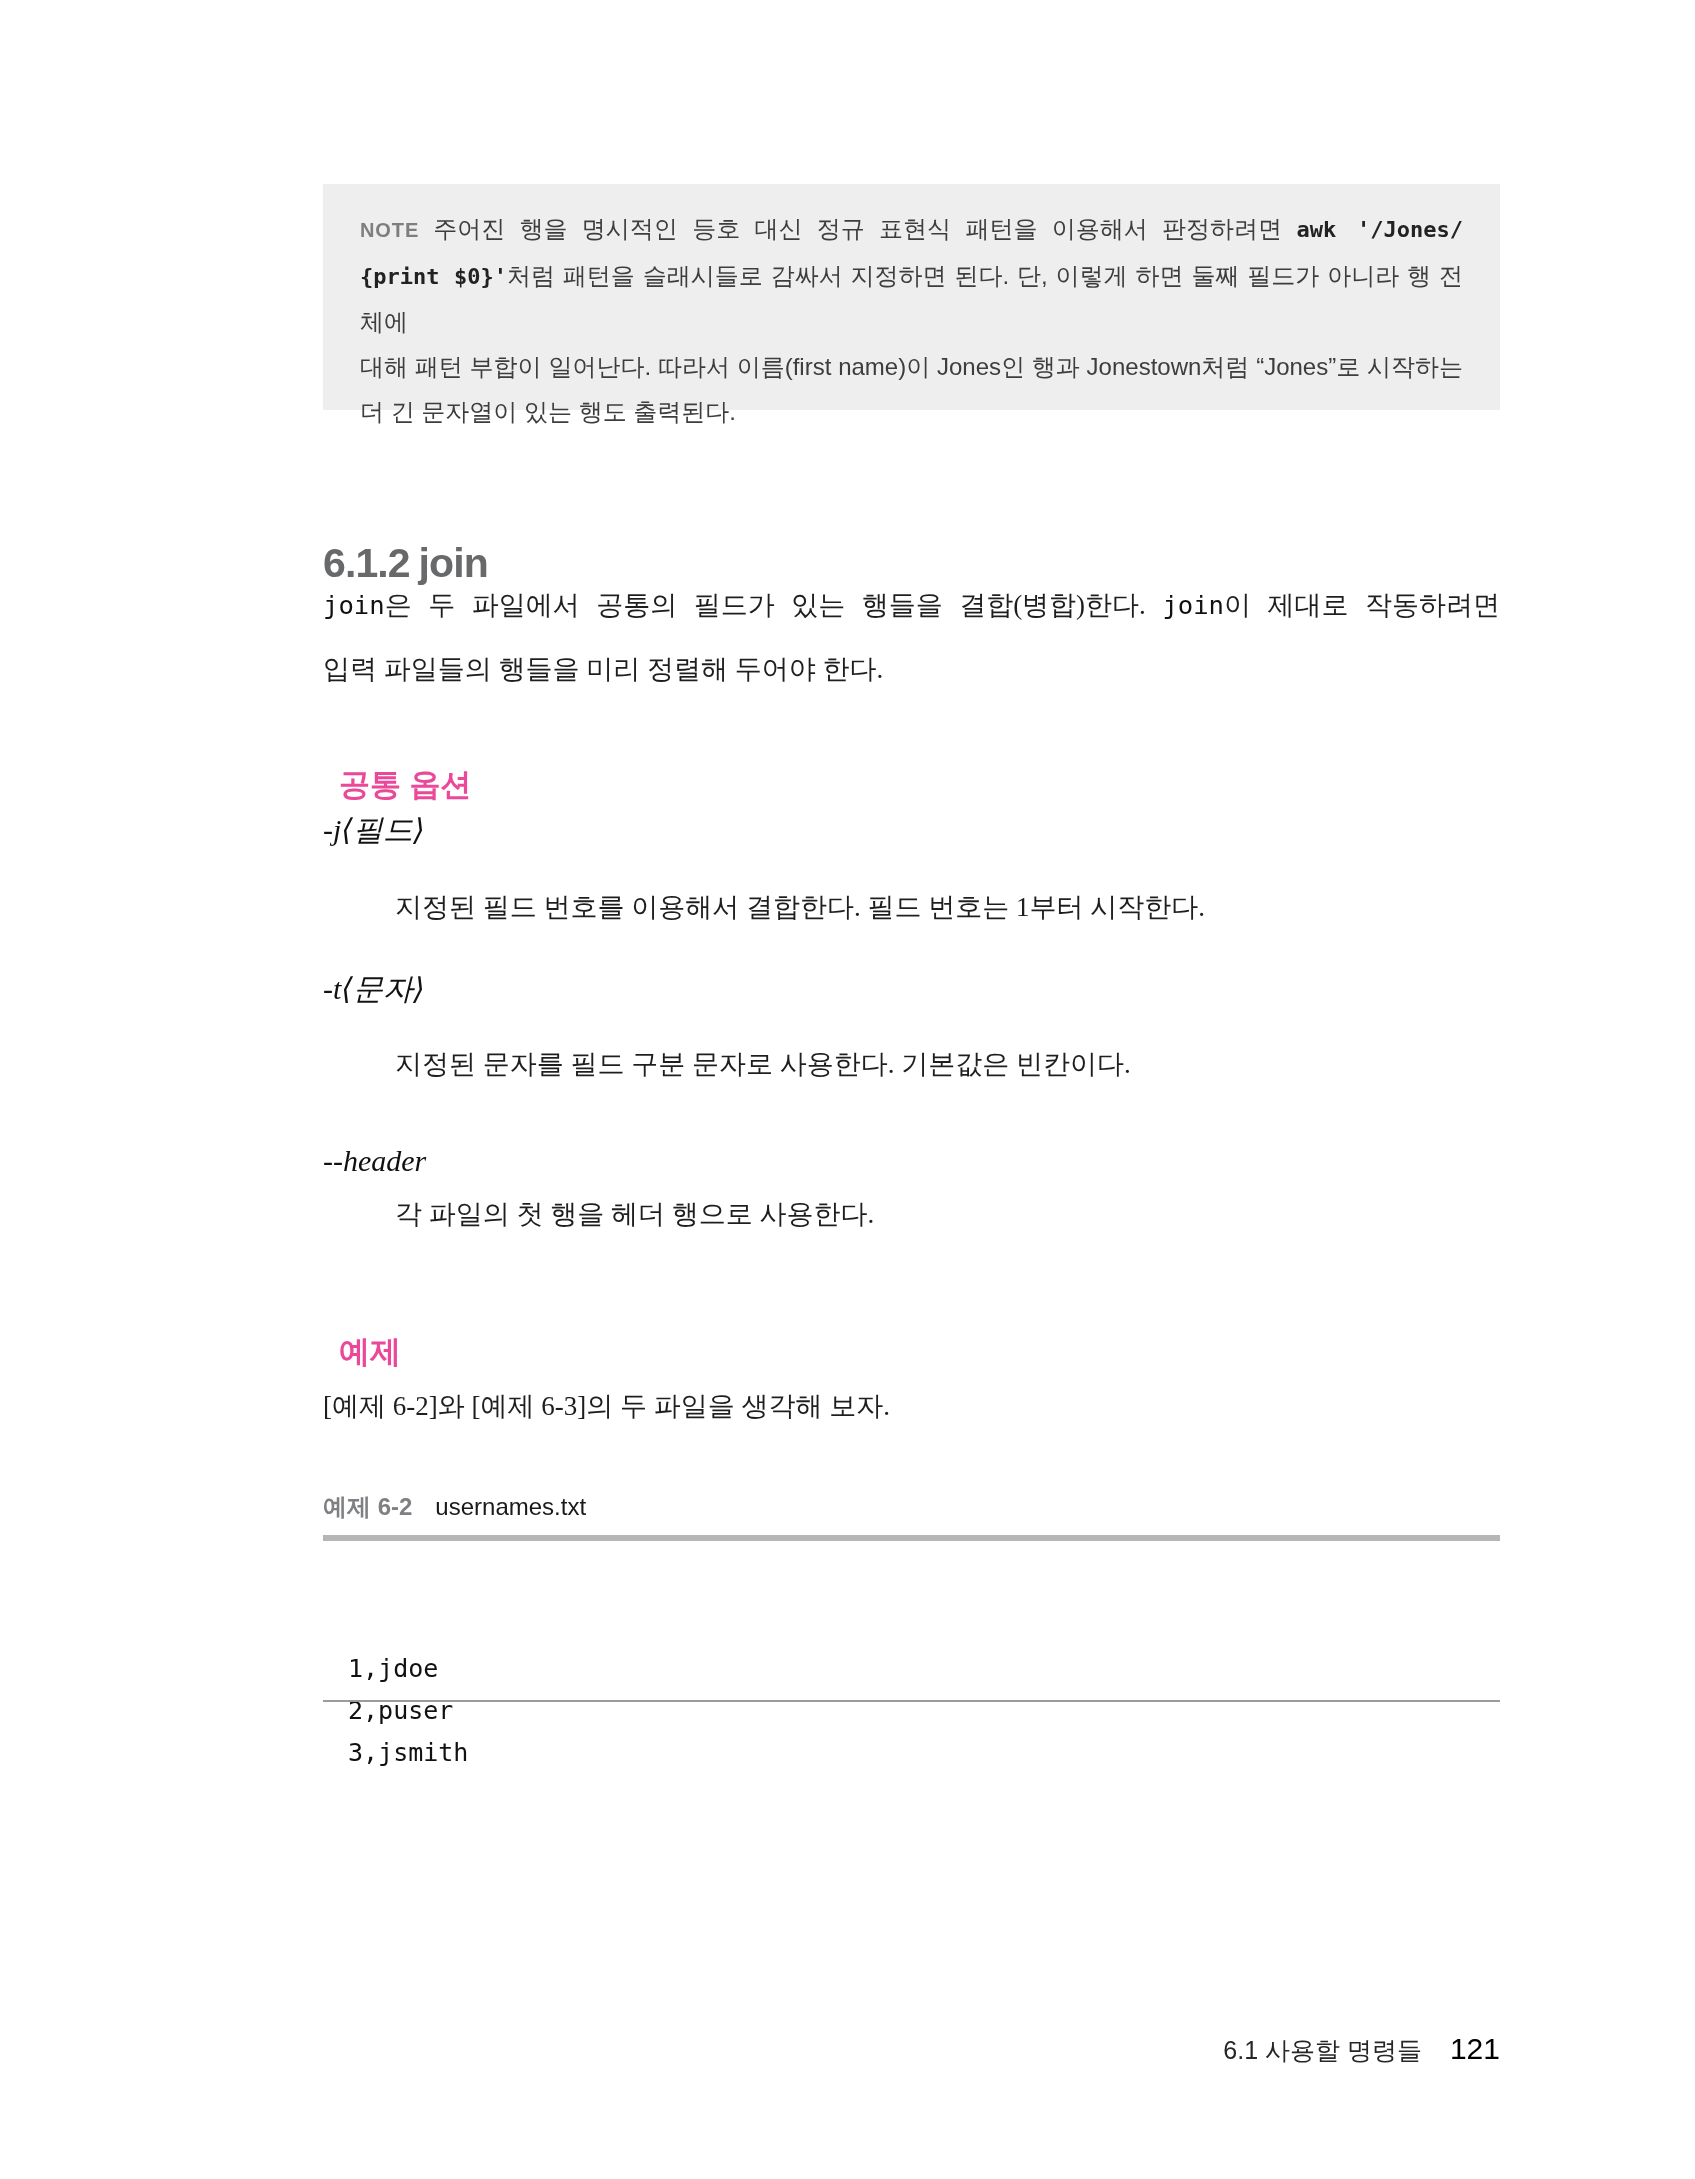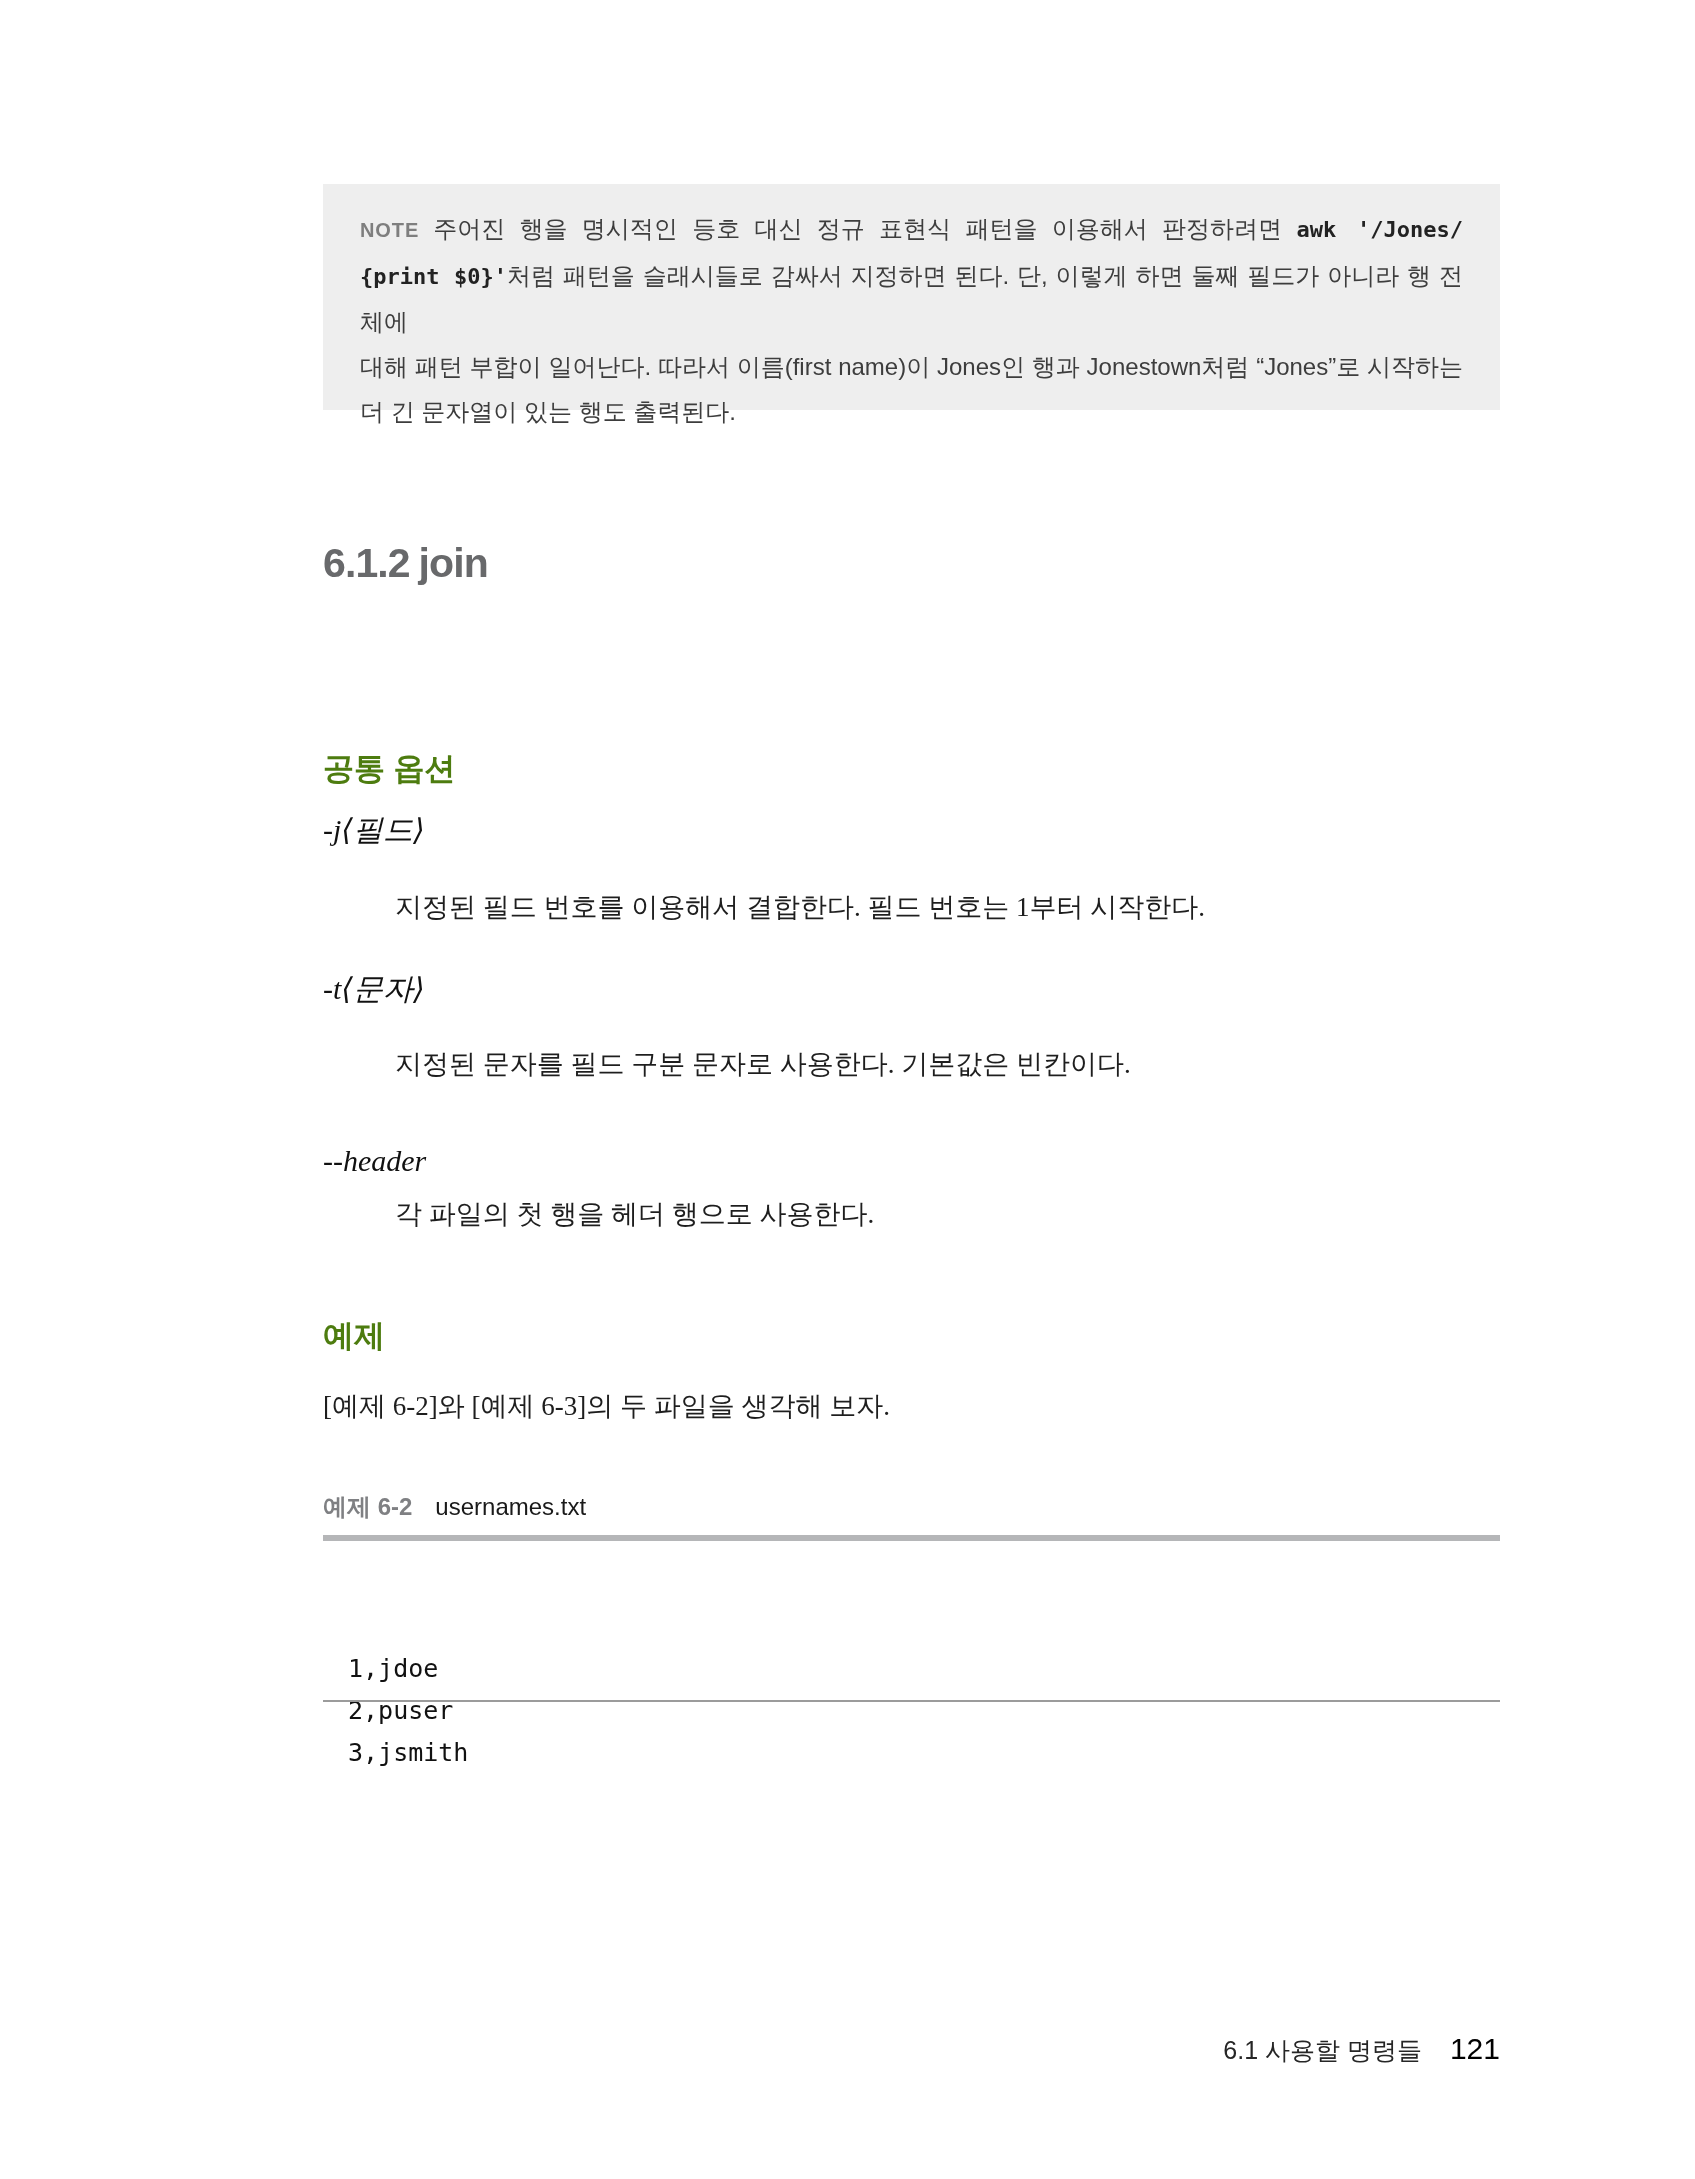--- a/index.html
+++ b/index.html
@@ -45,22 +45,22 @@
   }
   .para code, .opt-desc code{
     font-family:"DejaVu Sans Mono","Liberation Mono",monospace;
     font-size:25.6px;color:#111111;
   }
   .body-line{margin:0;}
   
   .h3{
     position:absolute;left:323px;
     font-family:"Liberation Sans","DejaVu Sans",sans-serif;
-    font-size:31px;font-weight:bold;color:#4d7c0f;
-    margin:0;
+    font-size:31px;font-weight:bold;color:#ec4899;
+    margin:16px;
   }
   
   .opt-label{
     position:absolute;left:323px;
     font-size:30px;font-style:italic;color:#111111;
     font-family:"Liberation Serif","DejaVu Serif",serif;
   }
   .opt-desc{
     position:absolute;left:395px;width:1105px;
     font-size:27px;color:#1e1e1e;
@@ -102,20 +102,24 @@
 
   <aside class="note">
     <div class="note-line jlast"><span class="note-label">NOTE</span><span>주어진 행을 명시적인 등호 대신 정규 표현식 패턴을 이용해서 판정하려면 </span> <code>awk '/Jones/</code></div>
     <div class="note-line jlast"><code>{print $0}'</code><span>처럼 패턴을 슬래시들로 감싸서 지정하면 된다. 단, 이렇게 하면 둘째 필드가 아니라 행 전체에</span></div>
     <div class="note-line jlast">대해 패턴 부합이 일어난다. 따라서 이름(first name)이 Jones인 행과 Jonestown처럼 “Jones”로 시작하는</div>
     <div class="note-line">더 긴 문자열이 있는 행도 출력된다.</div>
   </aside>
 
   <h2 class="h2"><span class="h2-num">6.1.2</span><span class="h2-name">join</span></h2>
 
+  <div class="para" style="top:573px;">
+    <p class="body-line jlast"><code>join</code><span>은 두 파일에서 공통의 필드가 있는 행들을 결합(병합)한다. </span><code>join</code><span>이 제대로 작동하려면</span></p>
+    <p class="body-line">입력 파일들의 행들을 미리 정렬해 두어야 한다.</p>
+  </div>
 
   <h3 class="h3" style="top:748px;">공통 옵션</h3>
 
   <div class="opt-label" style="top:810px;">-j⟨필드⟩</div>
   <div class="opt-desc" style="top:889px;">지정된 필드 번호를 이용해서 결합한다. 필드 번호는 1부터 시작한다.</div>
 
   <div class="opt-label" style="top:969px;">-t⟨문자⟩</div>
   <div class="opt-desc" style="top:1046px;">지정된 문자를 필드 구분 문자로 사용한다. 기본값은 빈칸이다.</div>
 
   <div class="opt-label" style="top:1144px;">--header</div>

